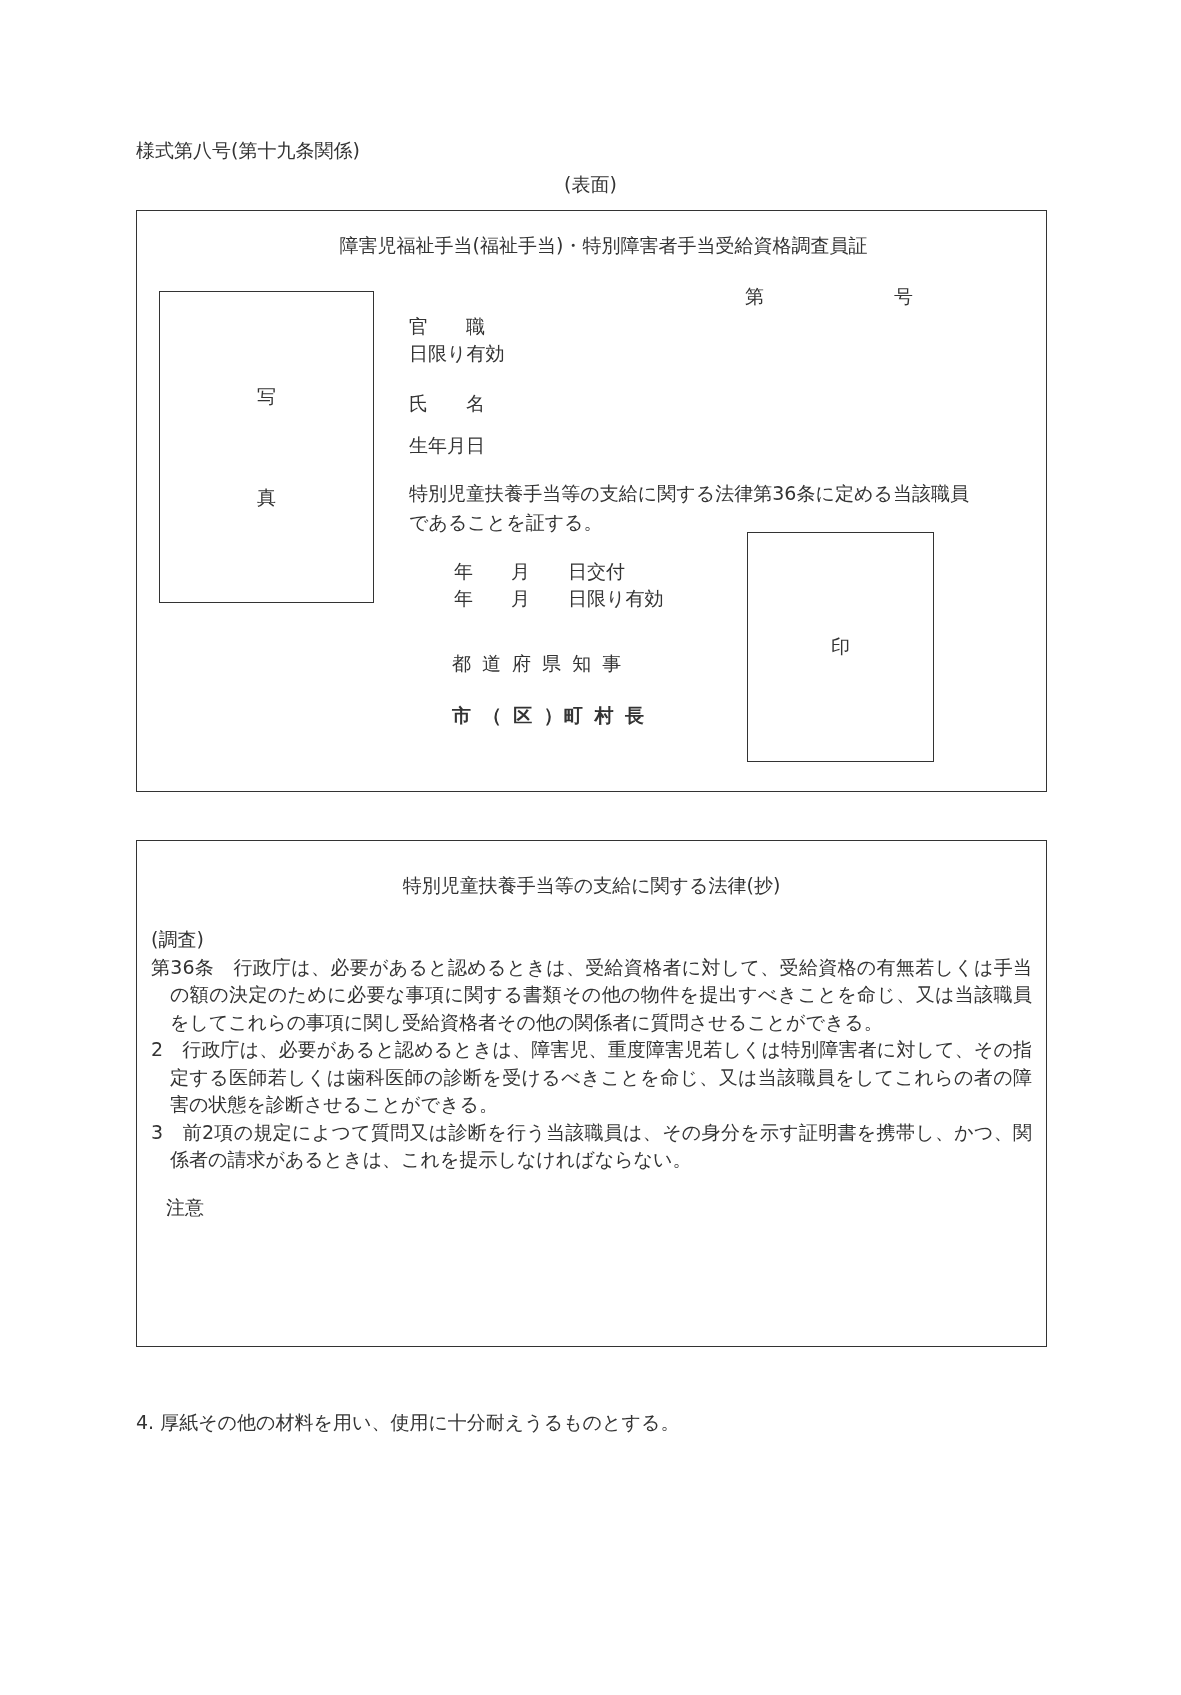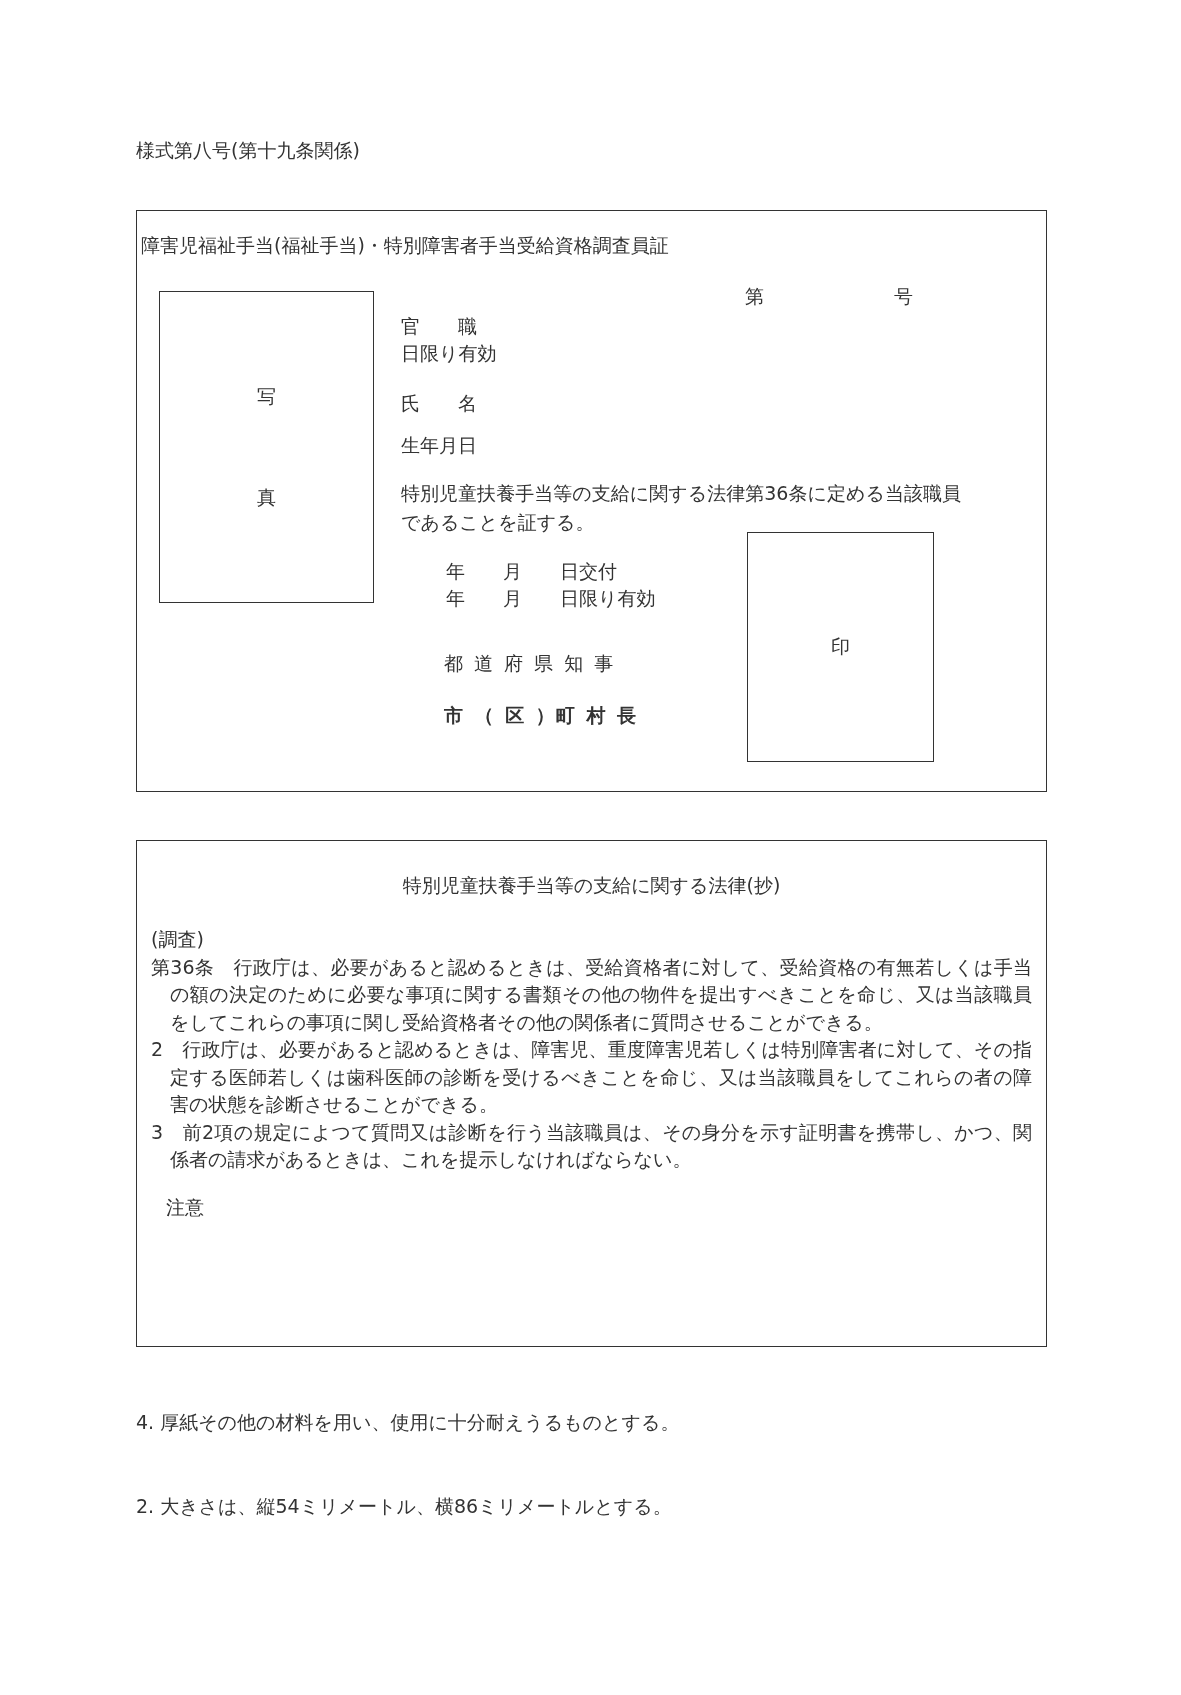--- a/index.html
+++ b/index.html
@@ -25,36 +25,36 @@
 
   .card {
     position: absolute; left: 136px; width: 909px;
     border: 1px solid #333333; background: #ffffff;
   }
   .front-card { top: 210px; height: 580px; }
   .back-card  { top: 840px; height: 505px; }
 
   
   .fc-title {
-    position: absolute; top: 22px; left: 4px; width: 100%;
-    white-space: pre;
+    position: absolute; top: 22px; left: 12px; width: 100%;
+    text-align: center; white-space: pre;
   }
   .fc-number {
     position: absolute; top: 73px; left: 608px; width: 168px;
     display: flex; justify-content: space-between;
   }
   .photo-box {
     position: absolute; left: 22px; top: 80px; width: 213px; height: 310px;
     border: 1px solid #333333;
     display: flex; flex-direction: column; align-items: center;
     justify-content: center; gap: 75px;
   }
   .photo-char { white-space: pre; }
 
-  .fld { position: absolute; white-space: pre; }
+  .fld { position: absolute; white-space: pre; margin-left: 8px; }
   .fld-pos1    { left: 264px; top: 103px; }
   .fld-pos2    { left: 264px; top: 130px; }
   .fld-name    { left: 264px; top: 180px; }
   .fld-birth   { left: 264px; top: 222px; }
   .fld-certify {
     left: 264px; top: 268px; width: 560px;
     white-space: normal; line-height: 29px; text-align: justify;
   }
   .fld-issue    { left: 309px; top: 348px; }
   .fld-valid    { left: 309px; top: 375px; }
@@ -88,20 +88,21 @@
     line-height: 28px; white-space: pre;
   }
 </style>
 </head>
 <body>
 
 <div class="page">
 
   <div class="form-title">様式第八号(第十九条関係)</div>
 
+  <div class="side-label front-label">(表面)</div>
 
   <div class="card front-card">
     <div class="fc-title">障害児福祉手当(福祉手当)・特別障害者手当受給資格調査員証</div>
 
     <div class="fc-number">
       <span>第</span>
       <span>号</span>
     </div>
 
     <div class="photo-box">
@@ -135,16 +136,15 @@
       <div class="para">(調査)</div>
       <div class="para hang">第36条　行政庁は、必要があると認めるときは、受給資格者に対して、受給資格の有無若しくは手当の額の決定のために必要な事項に関する書類その他の物件を提出すべきことを命じ、又は当該職員をしてこれらの事項に関し受給資格者その他の関係者に質問させることができる。</div>
       <div class="para hang">2　行政庁は、必要があると認めるときは、障害児、重度障害児若しくは特別障害者に対して、その指定する医師若しくは歯科医師の診断を受けるべきことを命じ、又は当該職員をしてこれらの者の障害の状態を診断させることができる。</div>
       <div class="para hang">3　前2項の規定によつて質問又は診断を行う当該職員は、その身分を示す証明書を携帯し、かつ、関係者の請求があるときは、これを提示しなければならない。</div>
       <div class="note-title">注意</div>
     </div>
   </div>
 
   <div class="footer-notes">
     <div>4. 厚紙その他の材料を用い、使用に十分耐えうるものとする。</div>
-    <div>2. 大きさは、縦54ミリメートル、横86ミリメートルとする。</div>
   </div>
 
 </div>
 
 </body></html>

